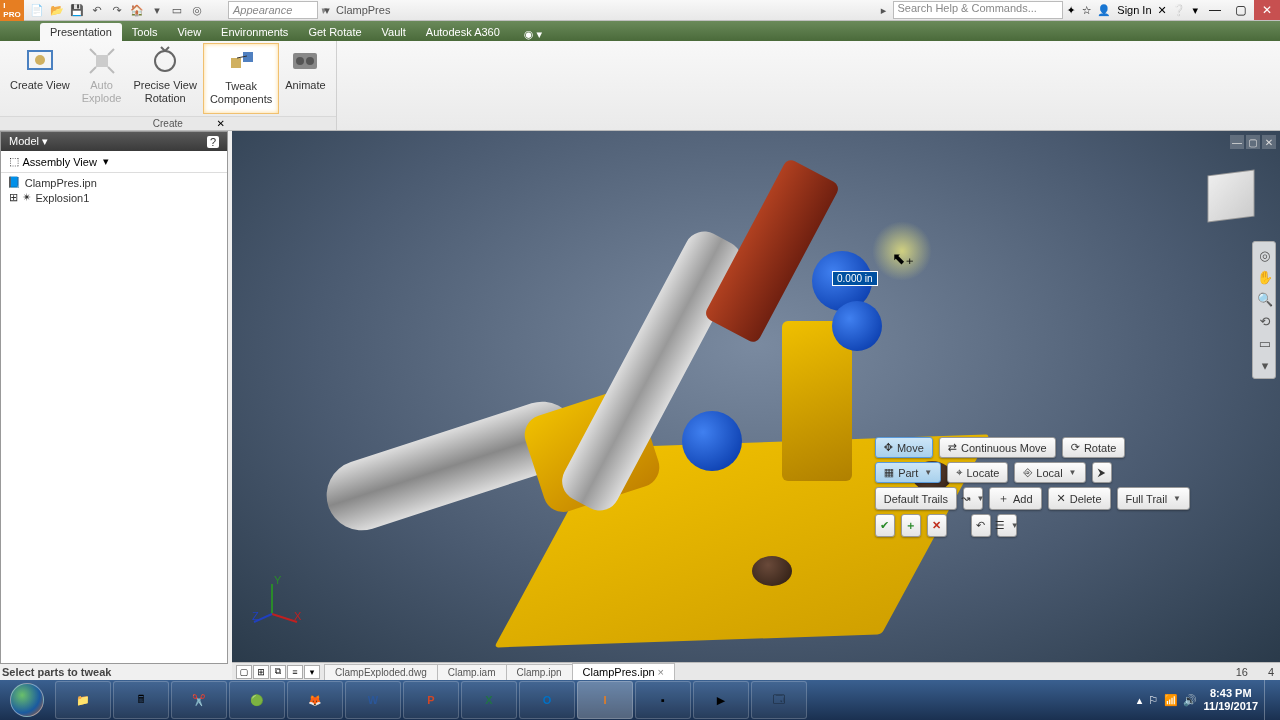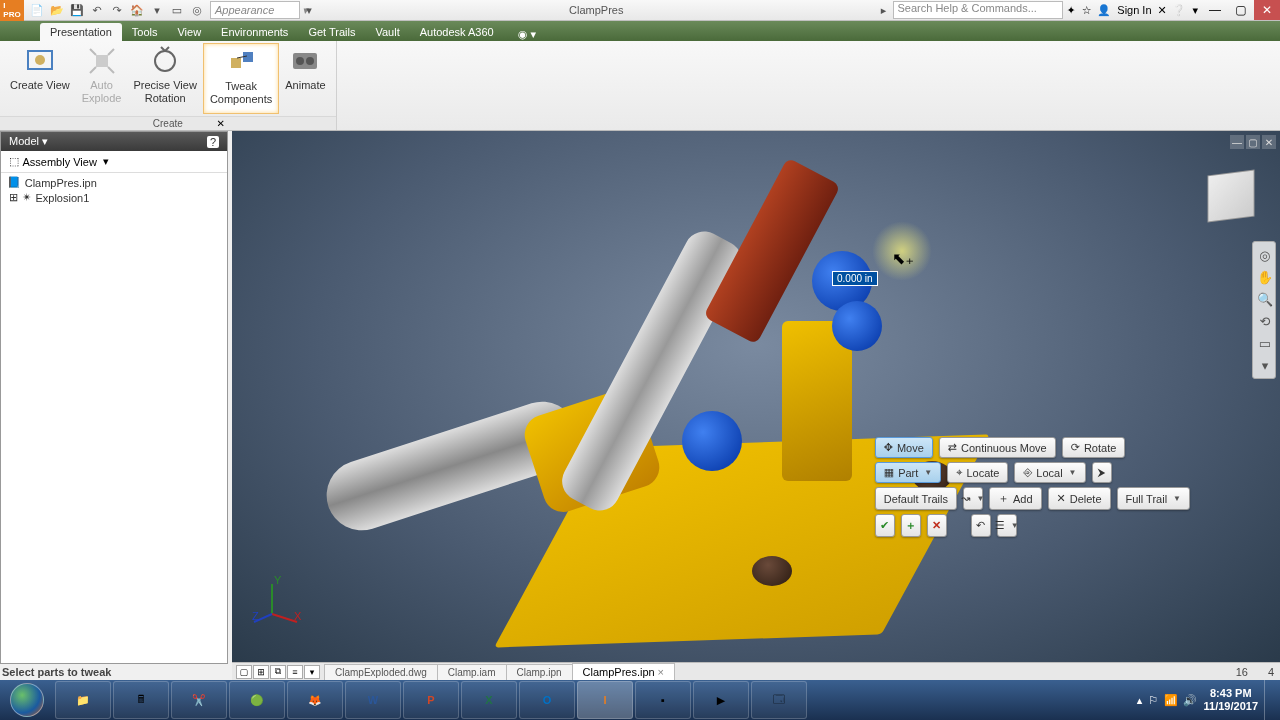--- a/index.html
+++ b/index.html
@@ -3,22 +3,22 @@
 <meta charset="utf-8">
 <style>
 * { margin: 0; padding: 0; box-sizing: border-box; font-family: "Segoe UI", Tahoma, sans-serif; font-size: 11px; }
 body { width: 1280px; height: 720px; overflow: hidden; background: #f0f0f0; position: relative; }
 
 
 .titlebar { height: 21px; background: linear-gradient(#f8f8f8,#e8e8e8); display: flex; align-items: center; border-bottom: 1px solid #c0c0c0; }
 .app-icon { width: 24px; height: 21px; background: #e67e22; display: flex; align-items: center; justify-content: center; color: #fff; font-size: 8px; font-weight: bold; }
 .qat { display: flex; gap: 2px; padding: 0 4px; }
 .qat-btn { width: 18px; height: 18px; display: flex; align-items: center; justify-content: center; color: #555; cursor: pointer; }
-.appearance-sel { margin-left: 0; width: 90px; height: 18px; border: 1px solid #bbb; background: #fff; font-style: italic; color: #888; padding: 0 4px; display: flex; align-items: center; justify-content: space-between; gap: 28px; }
-.title-center { flex: 1; text-align: center; color: #555; }
+.appearance-sel { margin-left: 18px; width: 90px; height: 18px; border: 1px solid #bbb; background: #fff; font-style: italic; color: #888; padding: 0 4px; display: flex; align-items: center; justify-content: space-between; gap: 28px; }
+.title-center { flex: 1; color: #555; }
 .search-box { width: 170px; height: 18px; border: 1px solid #bbb; background: #fff; color: #888; padding: 0 4px; display: flex; align-items: flex-start; }
 .title-right { display: flex; align-items: center; gap: 6px; padding: 0 4px; }
 .win-controls { display: flex; margin-left: auto; }
 .win-btn { width: 26px; height: 20px; display: flex; align-items: center; justify-content: center; font-size: 12px; cursor: pointer; }
 .win-close { background: #c75050; color: #fff; }
 
 
 .ribbon-tabs { height: 20px; background: linear-gradient(#6a8a5a,#4a6a3a); display: flex; align-items: flex-end; padding-left: 40px; }
 .ribbon-tab { padding: 3px 10px; color: #fff; cursor: pointer; font-size: 11px; }
 .ribbon-tab.active { background: #f8f8f8; color: #333; border-radius: 3px 3px 0 0; }
@@ -141,21 +141,21 @@
     <div class="win-btn">▢</div>
     <div class="win-btn win-close">✕</div>
   </div>
 </div>
 
 <div class="ribbon-tabs">
   <div class="ribbon-tab active">Presentation</div>
   <div class="ribbon-tab">Tools</div>
   <div class="ribbon-tab">View</div>
   <div class="ribbon-tab">Environments</div>
-  <div class="ribbon-tab">Get Trails</div>
+  <div class="ribbon-tab">Get Rotate</div>
   <div class="ribbon-tab">Vault</div>
   <div class="ribbon-tab">Autodesk A360</div>
   <span style="margin-left:14px;color:#fff">◉ ▾</span>
 </div>
 
 <div class="ribbon-panel">
   <div class="ribbon-group">
     <div class="ribbon-items">
       <div class="ribbon-item">
         <div class="ribbon-icon">

